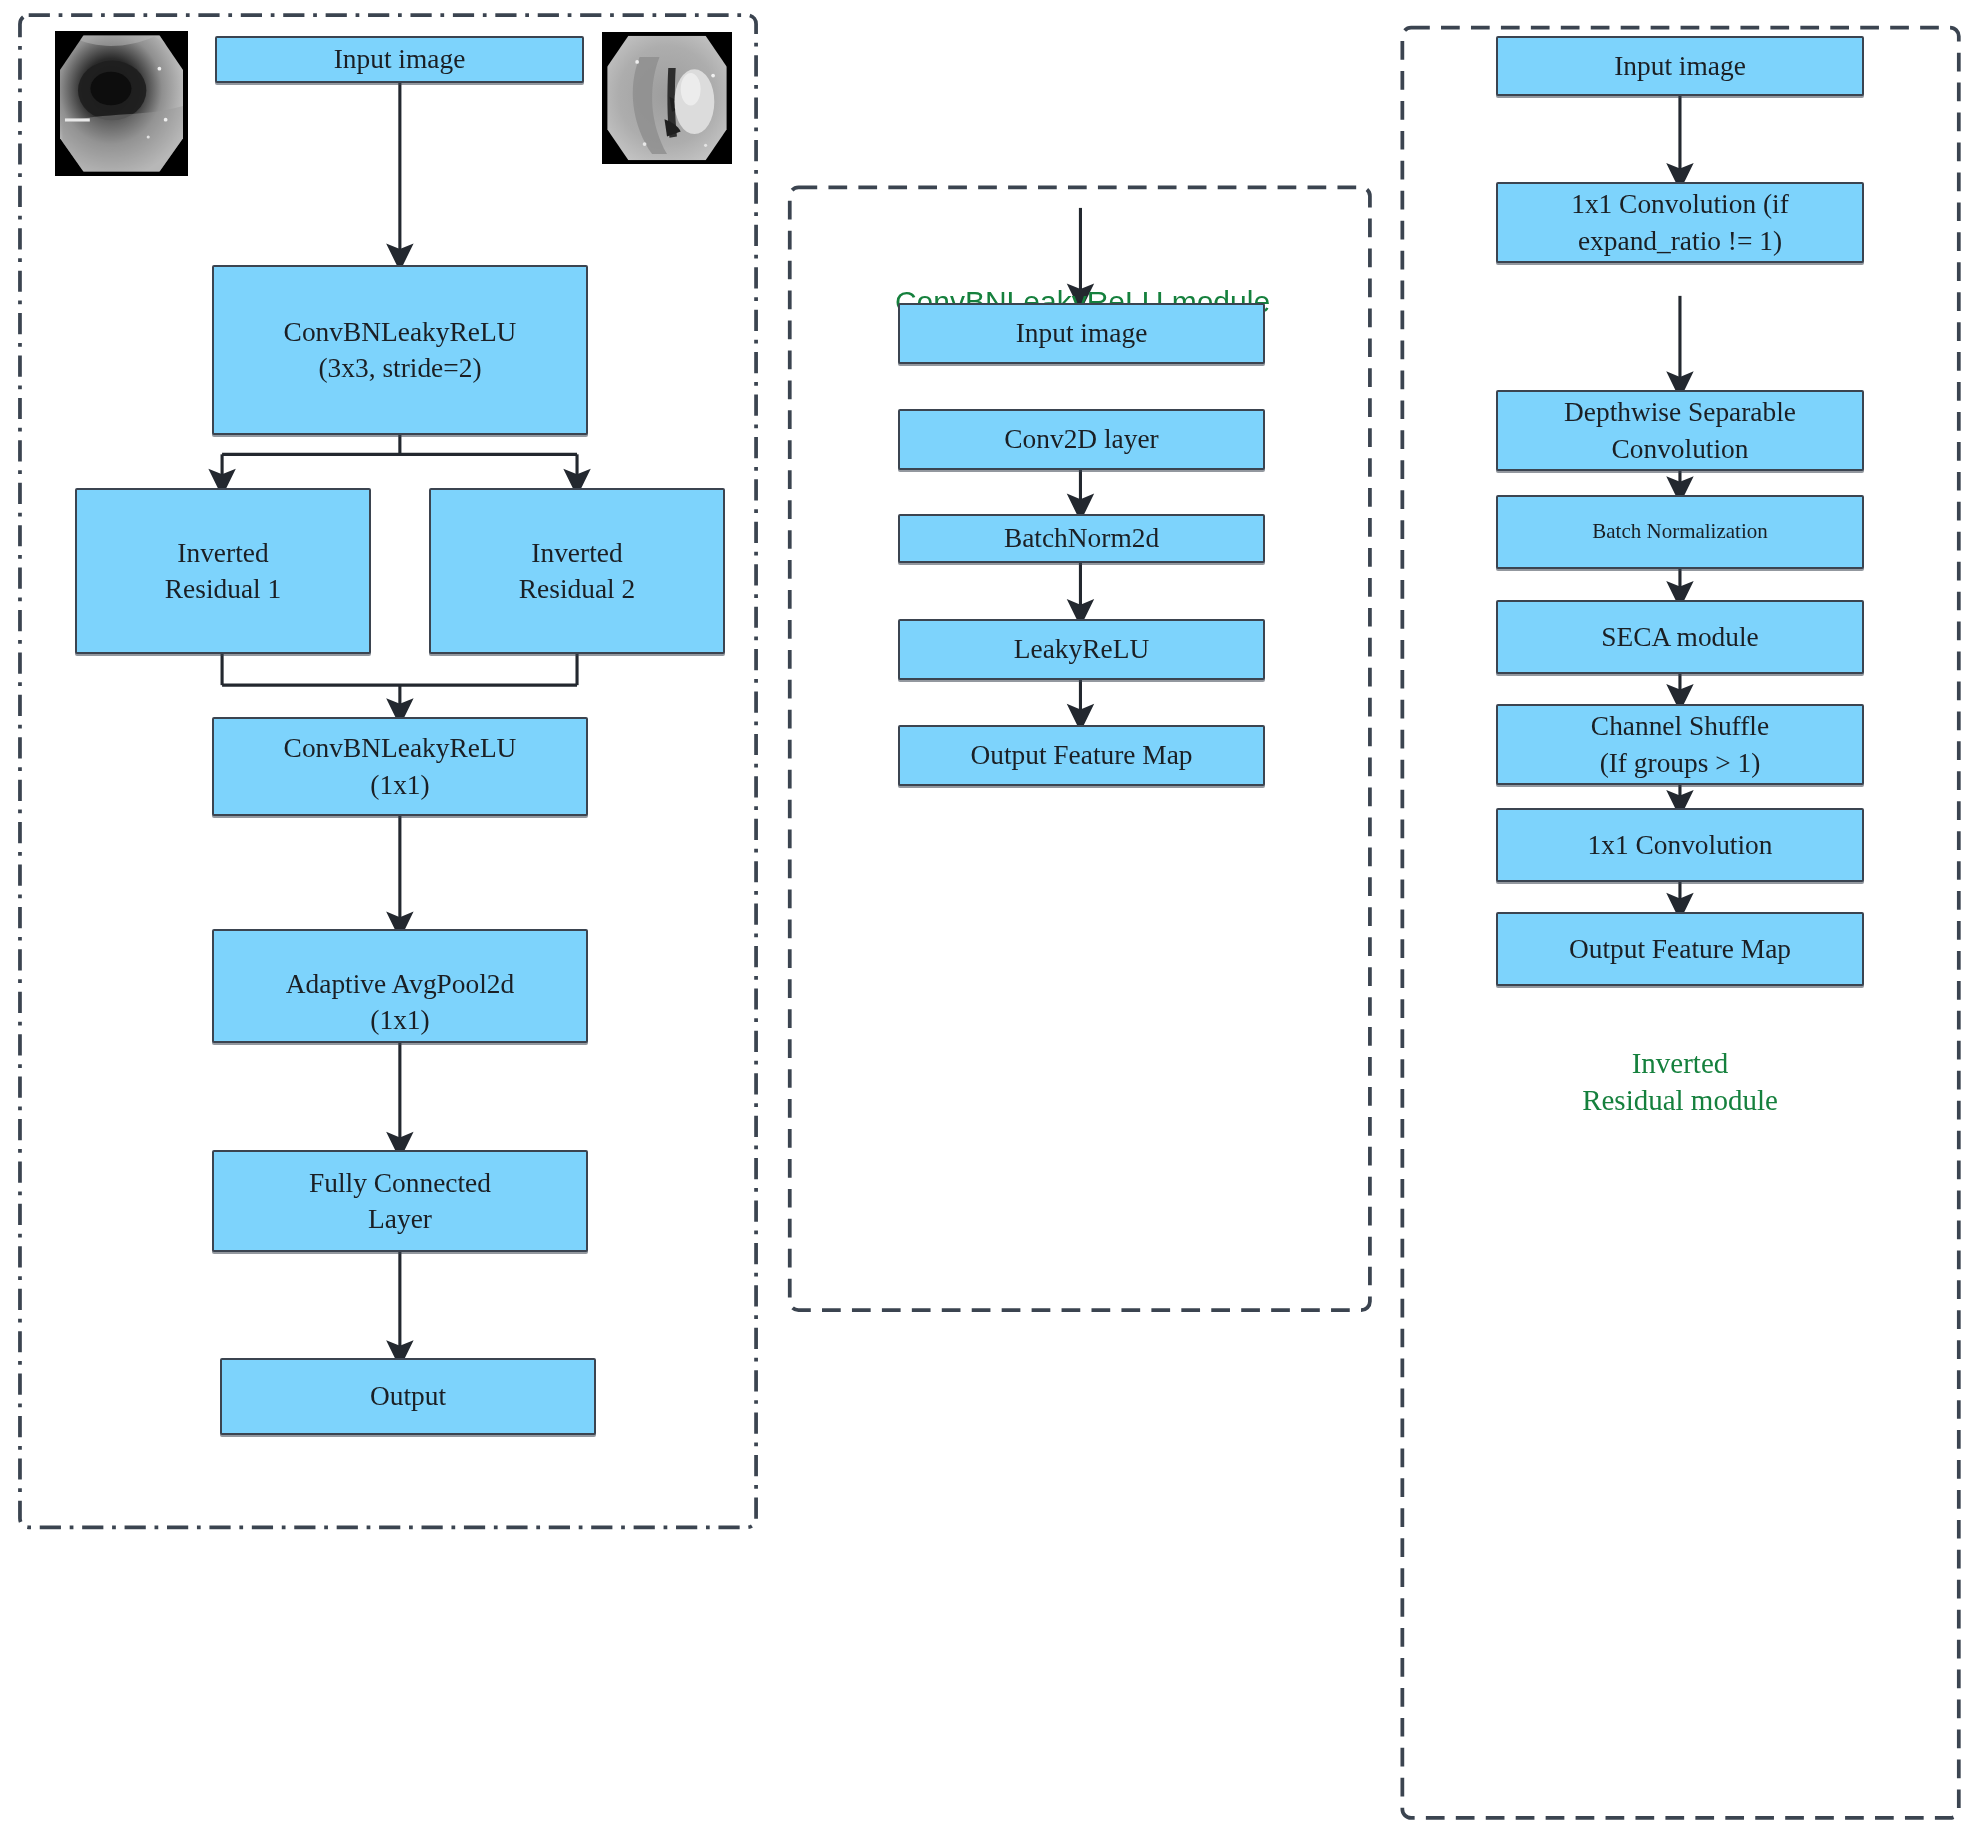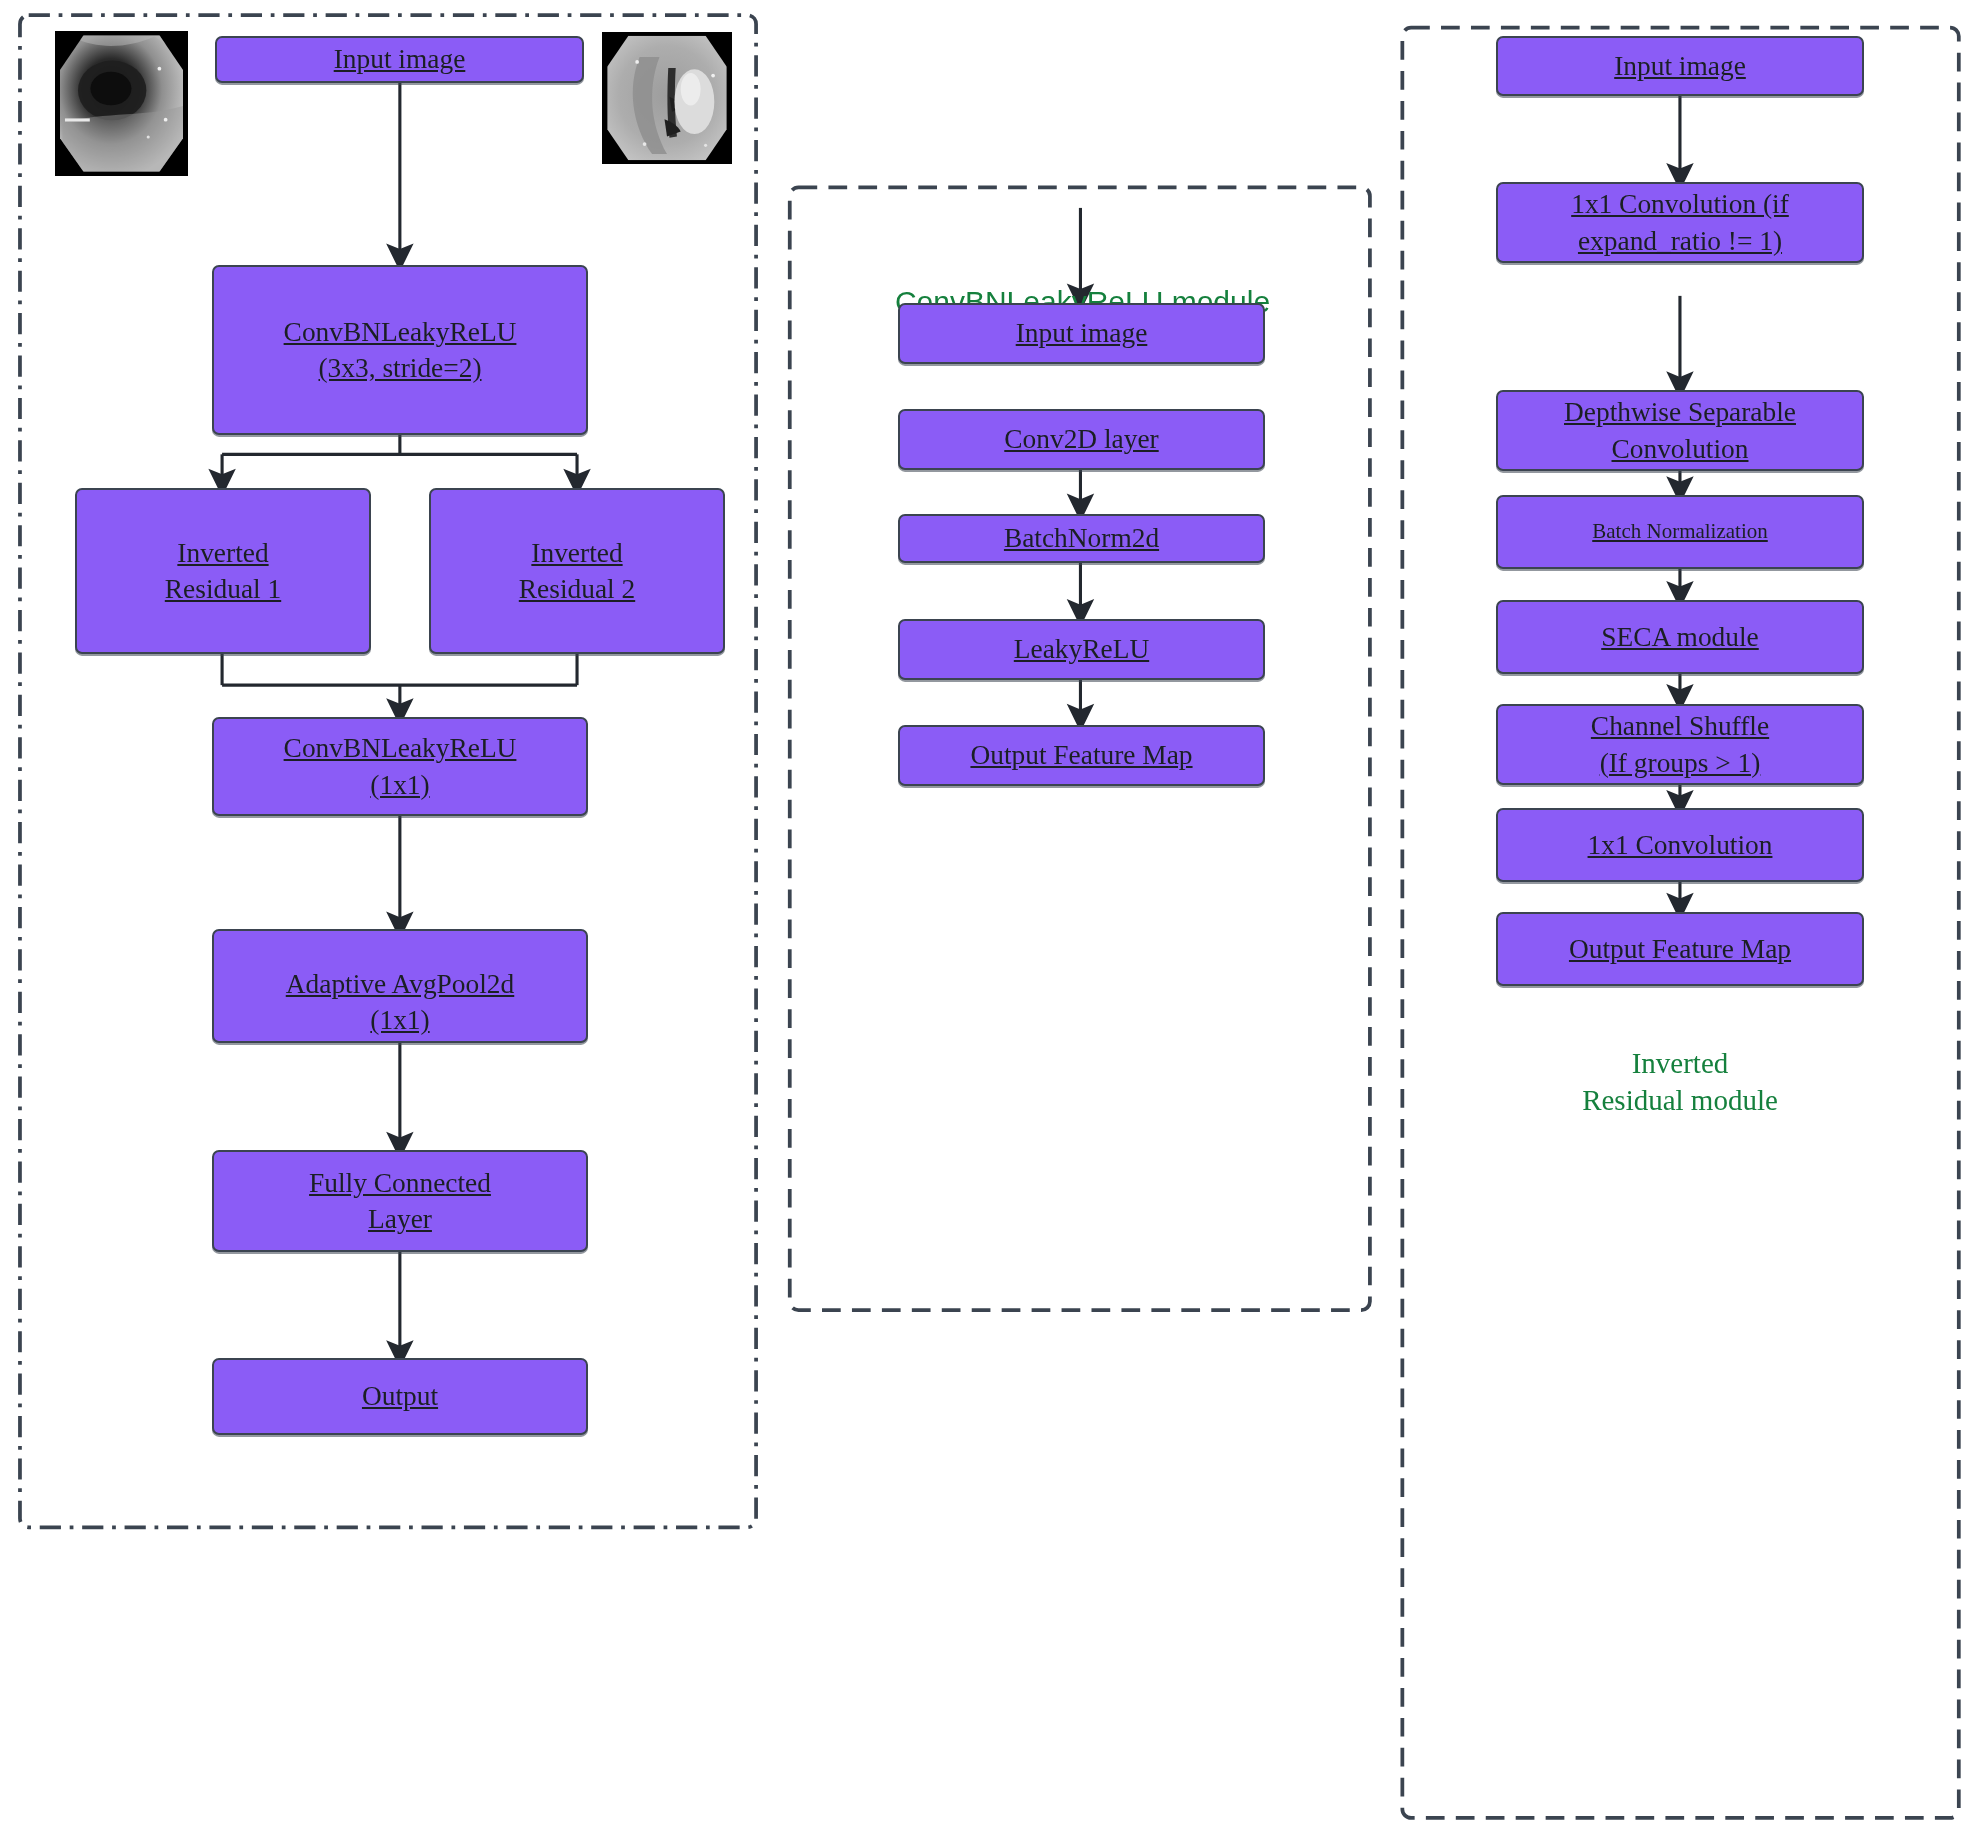--- a/index.html
+++ b/index.html
@@ -21,31 +21,30 @@
     left: 0;
     top: 0;
     pointer-events: none;
   }
 
   
   .node {
     position: absolute;
     box-sizing: border-box;
     border: 2.5px solid #3b4450;
-    border-radius: 7px;
-    background: #8b5cf6;
+    border-radius: 2px;
+    background: #7dd3fc;
     display: flex;
     align-items: center;
     justify-content: center;
     text-align: center;
     color: #1b1f24;
     line-height: 1.32;
     box-shadow: 0 1.9px 0 0 rgba(59,68,80,0.55);
     padding: 2.5px 6.2px;
-    text-decoration: underline;
   }
   .node .lbl {
     display: block;
     white-space: pre-line;
   }
 
   
   .caption {
     position: absolute;
     text-align: center;
@@ -211,21 +210,21 @@
   <div class="node" style="left:212px; top:929px; width:376px; height:114px; font-size:27.4px;align-items:flex-end;">
     <span class="lbl">Adaptive AvgPool2d
 (1x1)</span>
   </div>
 
   <div class="node" style="left:212px; top:1150px; width:376px; height:102px; font-size:27.4px;">
     <span class="lbl">Fully Connected
 Layer</span>
   </div>
 
-  <div class="node" style="left:212px; top:1358px; width:376px; height:77px; font-size:27.4px;">
+  <div class="node" style="left:220px; top:1358px; width:376px; height:77px; font-size:27.4px;">
     <span class="lbl">Output</span>
   </div>
 
   <div class="caption sans" style="left:830px; top:243px; width:505px; font-size:30px;">
     <span>ConvBNLeakyReLU module</span>
   </div>
 
   <div class="node" style="left:898px; top:303px; width:367px; height:61px; font-size:27.4px;">
     <span class="lbl">Input image</span>
   </div>

